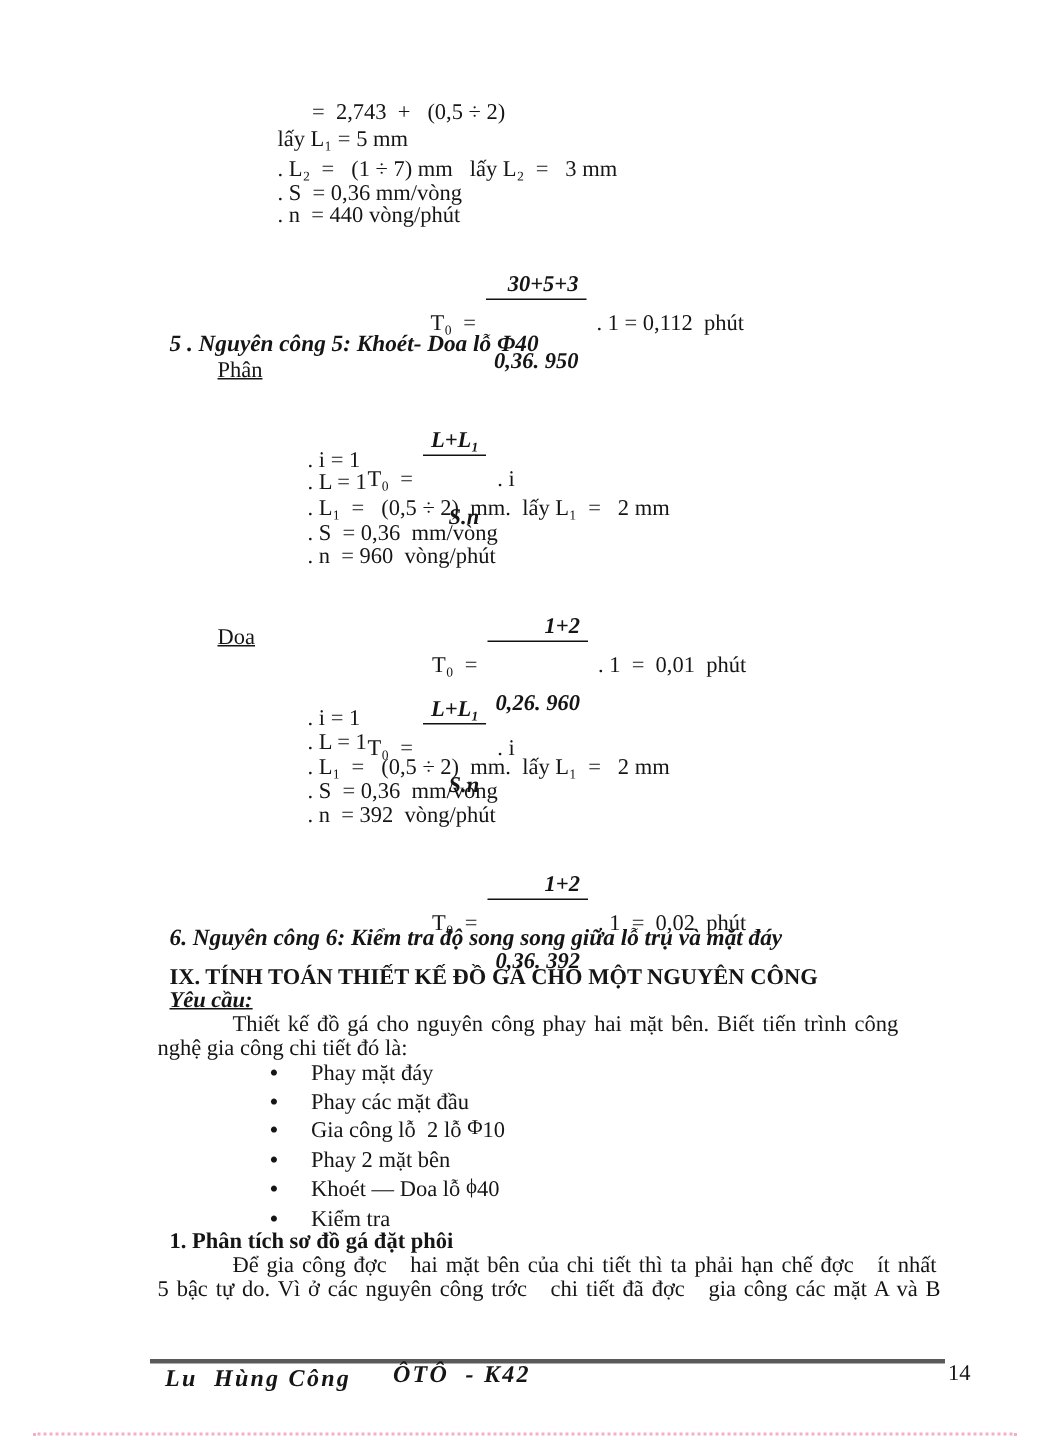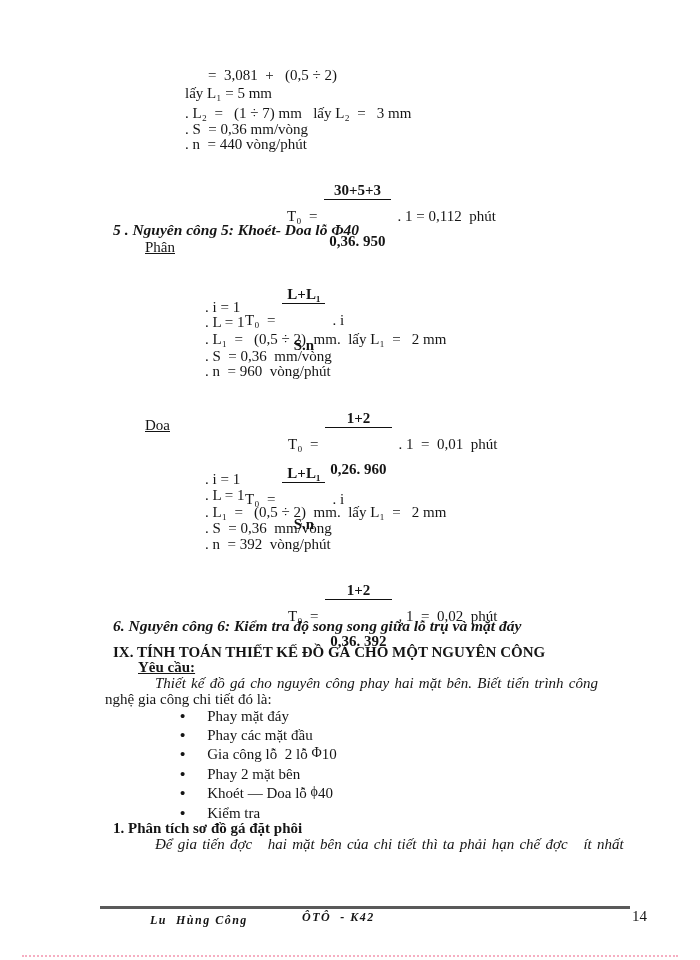--- a/index.html
+++ b/index.html
@@ -3,43 +3,43 @@
 <meta charset="utf-8">
 <style>
   html,body{margin:0;padding:0;}
   body{
     width:700px;height:960px;background:#ffffff;
     font-family:"Liberation Serif","DejaVu Serif",serif;
     color:#151515;overflow:hidden;
   }
   .page{position:relative;width:700px;height:960px;background:#fff;}
   .abs{position:absolute;white-space:pre;font-size:15px;line-height:16px;}
-  .italic{margin-left:25px;}
+  .italic{font-style:italic;}
   .bold{font-weight:bold;}
   .ul{text-decoration:underline;}
   .heading{font-size:15.5px;font-weight:bold;font-style:italic;}
   .heading-plain{font-size:15px;font-weight:bold;}
   .formula{display:flex;align-items:center;gap:7px;}
-  .frac{display:inline-block;text-align:center;vertical-align:middle;}
+  .frac{display:inline-block;text-align:right;vertical-align:middle;font-style:italic;}
   .frac .num{display:block;font-weight:bold;border-bottom:1.6px solid #111;padding:0 5px 1px 5px;}
   .frac .den{display:block;font-weight:bold;padding:1px 5px 0 5px;}
   .bullet{display:flex;align-items:baseline;}
   .bullet .dot{font-size:15px;font-weight:bold;margin-right:22px;}
   sup.phi{font-size:14px;position:relative;top:-2px;}
-  .just{word-spacing:1.5px;font-style:italic;}
+  .just{word-spacing:1.5px;}
   .footer-rule{position:absolute;left:100px;top:906px;width:530px;height:2.5px;background:#5a5a5a;}
-  .footer-script{font-style:italic;font-weight:bold;letter-spacing:1.5px;font-size:12px;margin-left:40px;}
+  .footer-script{font-style:italic;font-weight:bold;letter-spacing:1.5px;font-size:16px;}
   .dotted-line{position:absolute;left:22px;top:955px;width:656px;border-top:2px dotted #f6aec2;}
 </style>
 </head>
 <body>
 
 <div class="page">
 
-  <div class="abs" style="left:208px;top:67px">=  3,081  +   (0,5 ÷ 2)</div>
+  <div class="abs" style="left:208px;top:67px">=  2,743  +   (0,5 ÷ 2)</div>
   <div class="abs" style="left:185px;top:85px">lấy L₁ = 5 mm</div>
   <div class="abs" style="left:185px;top:105px">. L₂  =   (1 ÷ 7) mm   lấy L₂  =   3 mm</div>
   <div class="abs" style="left:185px;top:121px">. S  = 0,36 mm/vòng</div>
   <div class="abs" style="left:185px;top:136px">. n  = 440 vòng/phút</div>
 
   <div class="abs formula" style="left:287px;top:150px">
     <span>T₀  =</span>
     <span class="frac">
       <span class="num">30+5+3</span>
       <span class="den">0,36. 950</span>
@@ -121,21 +121,22 @@
     <span class="dot">•</span><span>Phay 2 mặt bên</span><sup class="phi"></sup><span></span>
   </div>
   <div class="abs bullet" style="left:180px;top:785px">
     <span class="dot">•</span><span>Khoét — Doa lỗ </span><sup class="phi">ϕ</sup><span>40</span>
   </div>
   <div class="abs bullet" style="left:180px;top:805px">
     <span class="dot">•</span><span>Kiểm tra</span><sup class="phi"></sup><span></span>
   </div>
 
   <div class="abs heading-plain" style="left:113px;top:820px">1. Phân tích sơ đồ gá đặt phôi</div>
-  <div class="abs just" style="left:155px;top:836px">Để gia tiến đợc   hai mặt bên của chi tiết thì ta phải hạn chế đợc   ít nhất</div>
+  <div class="abs just" style="left:155px;top:836px">Để gia công đợc   hai mặt bên của chi tiết thì ta phải hạn chế đợc   ít nhất</div>
+  <div class="abs just" style="left:105px;top:852px">5 bậc tự do. Vì ở các nguyên công trớc   chi tiết đã đợc   gia công các mặt A và B</div>
 
   <div class="footer-rule"></div>
   <div class="abs footer-script" style="left:110px;top:912px">Lu  Hùng Công</div>
   <div class="abs footer-script" style="left:262px;top:909px">ÔTÔ  - K42</div>
   <div class="abs" style="left:632px;top:908px">14</div>
 
   <div class="dotted-line"></div>
 
 </div>
 

